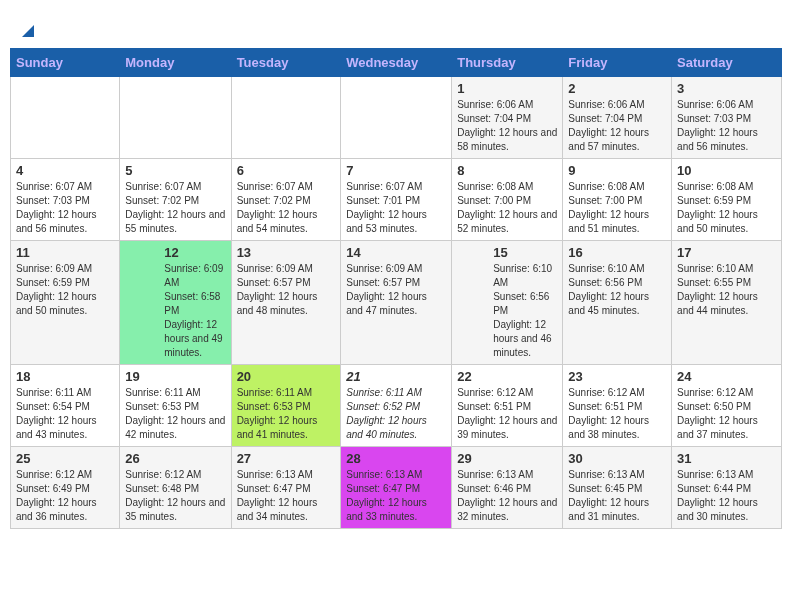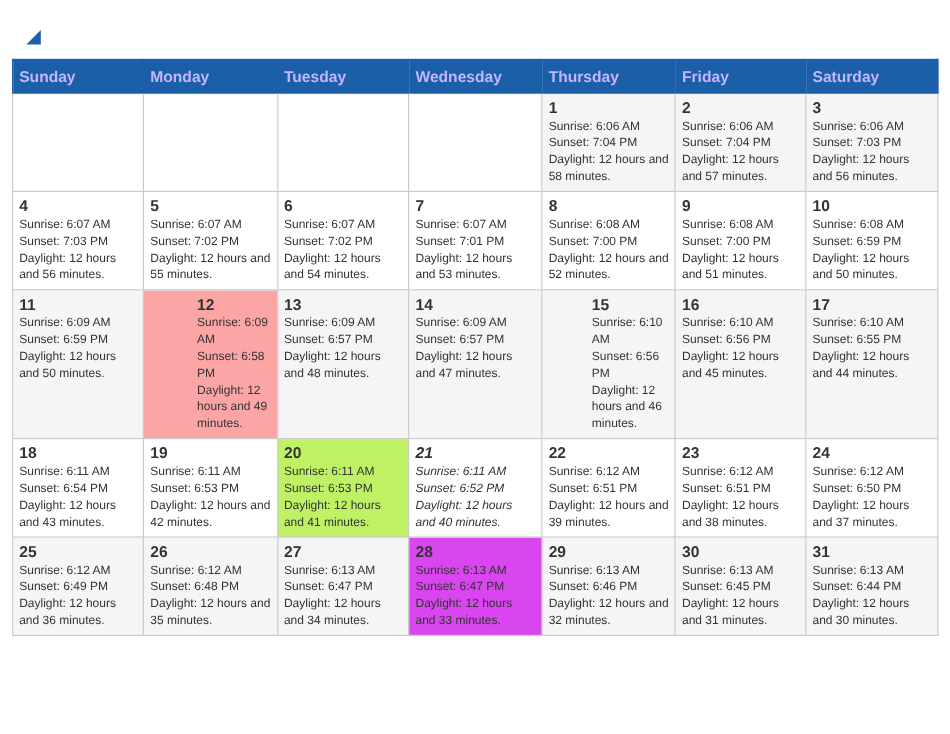--- a/index.html
+++ b/index.html
@@ -164,21 +164,21 @@
         <td style="background-color: rgb(255, 255, 255);">
           <span class="day-num">10</span>
           <div class="day-info">Sunrise: 6:08 AM<br>Sunset: 6:59 PM<br>Daylight: 12 hours and 50 minutes.</div>
         </td>
       </tr>
       <tr>
         <td style="background-color: rgb(245, 245, 245); margin-top: 45px;">
           <span class="day-num">11</span>
           <div class="day-info">Sunrise: 6:09 AM<br>Sunset: 6:59 PM<br>Daylight: 12 hours and 50 minutes.</div>
         </td>
-        <td style="background-color: #fca5a5; padding-left: 44px;">
+        <td style="background-color: #86efac; padding-left: 44px;">
           <span class="day-num">12</span>
           <div class="day-info">Sunrise: 6:09 AM<br>Sunset: 6:58 PM<br>Daylight: 12 hours and 49 minutes.</div>
         </td>
         <td style="background-color: rgb(245, 245, 245);">
           <span class="day-num">13</span>
           <div class="day-info">Sunrise: 6:09 AM<br>Sunset: 6:57 PM<br>Daylight: 12 hours and 48 minutes.</div>
         </td>
         <td style="background-color: rgb(245, 245, 245);">
           <span class="day-num">14</span>
           <div class="day-info">Sunrise: 6:09 AM<br>Sunset: 6:57 PM<br>Daylight: 12 hours and 47 minutes.</div>

